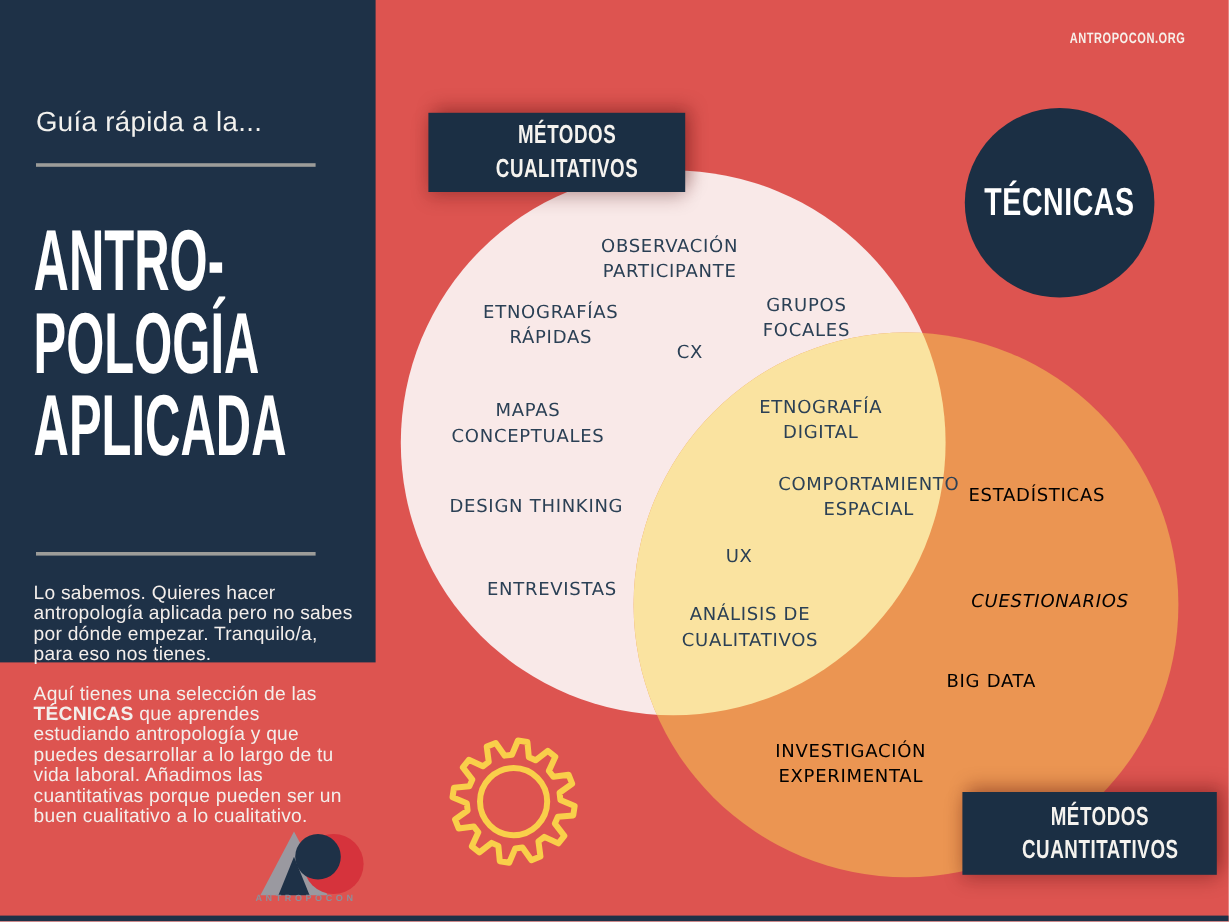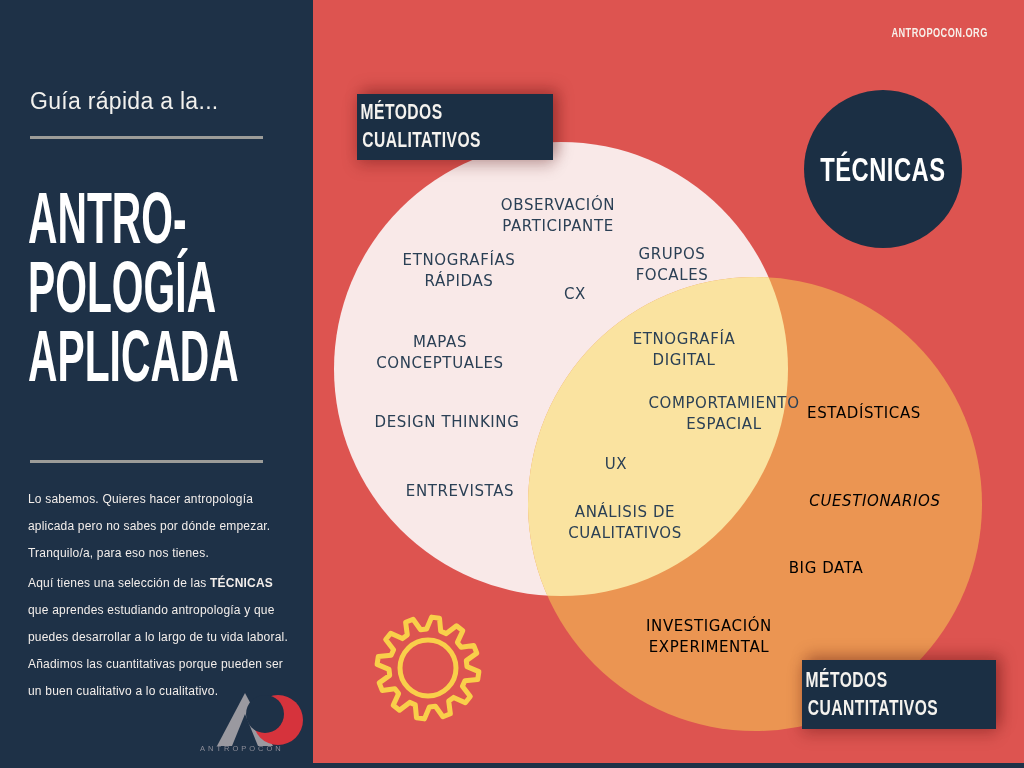--- a/index.html
+++ b/index.html
@@ -3,61 +3,62 @@
 <meta charset="utf-8">
 <style>
   html,body { margin:0; padding:0; }
   body { font-family: "Liberation Sans", sans-serif; }
   .canvas {
     position:relative; width:1024px; height:768px;
     background:#dd5450; overflow:hidden;
   }
   
   .sidebar {
-    position:absolute; left:0; top:0; width:313px; height:768px;
+    position:absolute; left:0; top:0; width:313px; height:552px;
     background:#1e3147; z-index:5;
   }
   .kicker {
     position:absolute; left:30px; top:88px;
     font-size:23px; color:#f2f1ee; letter-spacing:0.3px;
   }
   .divider {
     position:absolute; left:30px; width:233px; height:3px; background:#9c9c99;
   }
   .divider.d1 { top:136px; }
   .divider.d2 { top:460px; }
   .main-title { position:absolute; left:28px; top:183px; color:#ffffff; }
   .title-line { height:69px; }
   .title-line > span {
     display:inline-block; font-weight:bold; font-size:48px; line-height:1;
     transform:scale(0.85,1.5); transform-origin:left top; white-space:nowrap;
   }
   .side-par {
     position:absolute; left:28px; width:266px;
-    font-size:12px; line-height:27px; color:#f3eeeb; letter-spacing:0.2px;
+    font-size:16px; line-height:17px; color:#f3eeeb; letter-spacing:0.2px;
   }
   .side-par.p1 { top:486px; }
   .side-par.p2 { top:570px; }
   .side-par b { font-weight:bold; }
   .logo-mark { position:absolute; left:195px; top:688px; }
   .logo-text {
-    position:absolute; left:200px; top:744px; width:110px; 
-    font-size:7.5px; font-weight:normal; letter-spacing:3px; color:#8e8e99;
+    position:absolute; left:200px; top:744px; width:110px; text-align:center;
+    font-size:7.5px; font-weight:bold; letter-spacing:3px; color:#8e8e99;
   }
   
   .venn-svg { position:absolute; left:0; top:0; z-index:1; }
   .website {
     position:absolute; right:36px; top:26px; z-index:4;
     font-size:10px; font-weight:bold; color:#f7f0ea; letter-spacing:0.5px;
   }
   .website > span { display:inline-block; transform:scale(0.92,1.25); transform-origin:right top; }
   .badge {
     position:absolute; z-index:4; background:#1b2f44; color:#f5f3ef;
-    display:flex; flex-direction:column; align-items:flex-start; justify-content:center;
+    display:flex; flex-direction:column; align-items:center; justify-content:center;
     box-shadow: 5px -5px 14px rgba(80,10,10,0.35), 0 6px 14px rgba(80,10,10,0.25);
+    padding-left: 18px;
   }
   .badge .bline { height:28px; display:flex; align-items:center; }
   .badge .bline > span {
     display:inline-block; font-size:17px; font-weight:bold; letter-spacing:0.5px;
     transform:scale(0.92,1.28); transform-origin:center; white-space:nowrap;
   }
   .badge.qual  { left:357px; top:94px;  width:196px; height:66px; }
   .badge.quant { left:802px; top:660px; width:194px; height:69px; }
   .tecnicas-circle {
     position:absolute; left:804px; top:90px; width:158px; height:158px;

